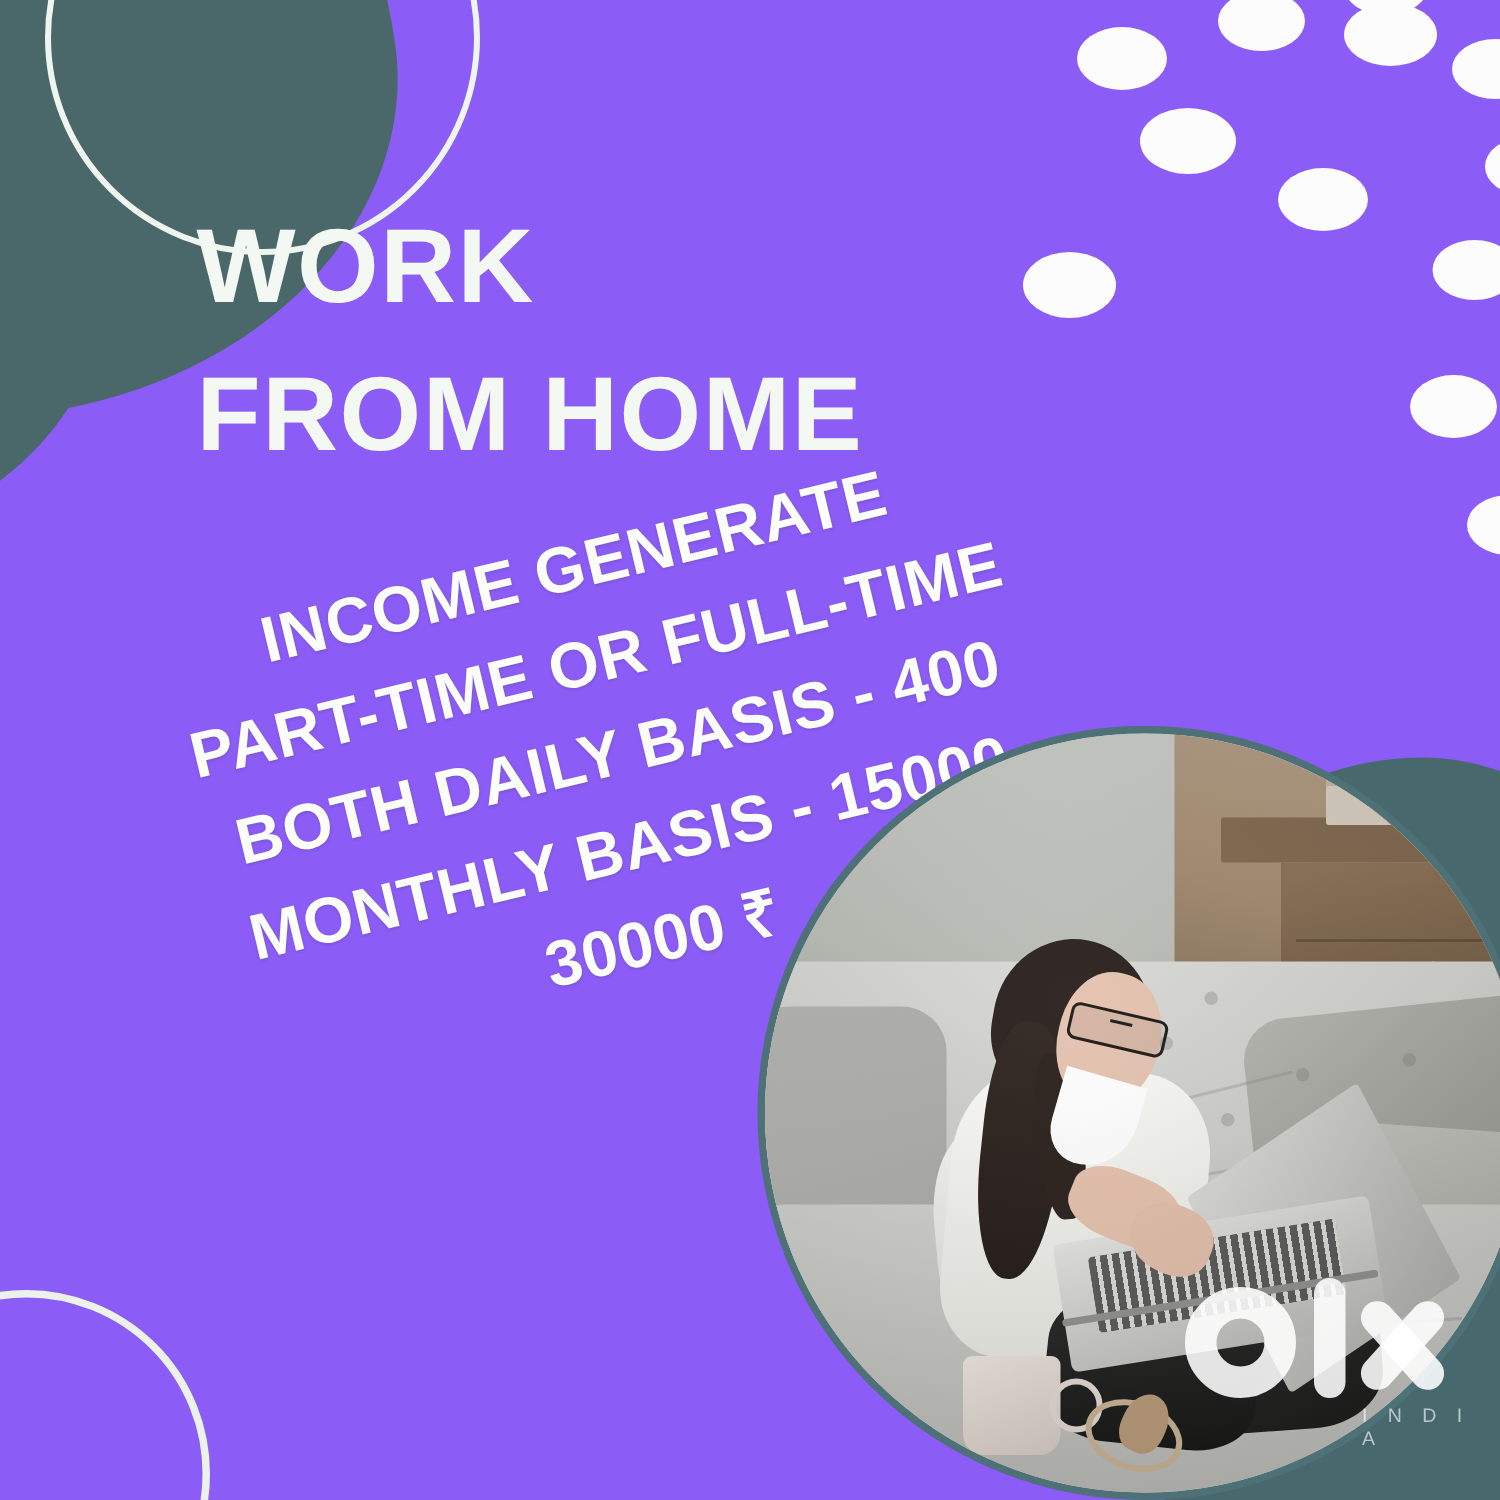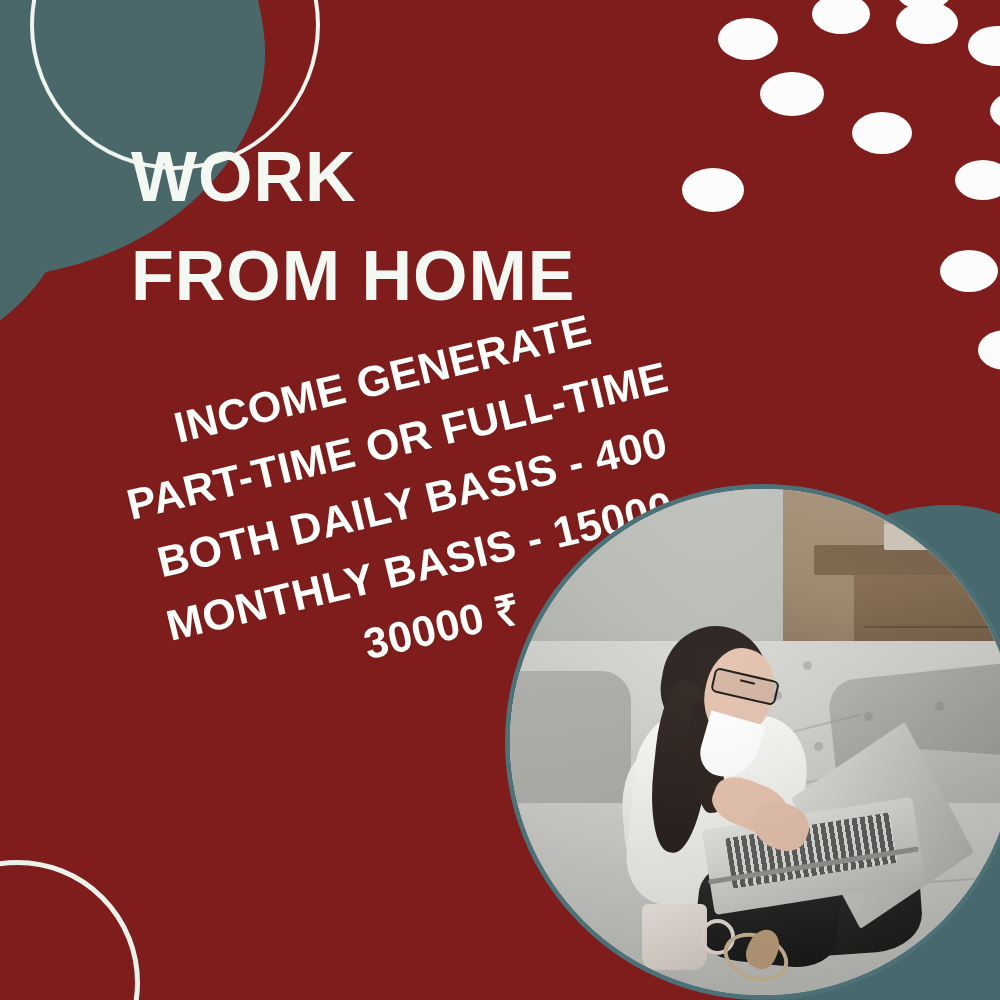--- a/index.html
+++ b/index.html
@@ -2,21 +2,21 @@
 <html><head>
 <meta charset="utf-8">
 <style>
   html,body{margin:0;padding:0;background:#222;}
   *{box-sizing:border-box;}
 
   .poster{
     position:relative;
     width:1000px;height:1000px;
     overflow:hidden;
-    background:#7f1d1d;
+    background:#8b5cf6;
     font-family:"Liberation Sans", sans-serif;
   }
 
   
   .blob-tl{
     position:absolute;
     left:-170px;top:-230px;
     width:430px;height:500px;
     background:#4a686a;
     border-radius:48% 52% 62% 38% / 55% 58% 42% 45%;
@@ -298,14 +298,23 @@
     <div class="ph hand"></div>
 
     <div class="ph mug"></div>
     <div class="ph mug-handle"></div>
     <div class="ph cord"></div>
     <div class="ph cord2"></div>
 
     <div class="shade"></div>
   </div>
 
+  <div class="olx">
+    <div class="olx-o"></div>
+    <div class="olx-l"></div>
+    <div class="olx-x">
+        <i></i>
+        <i></i>
+      </div>
+    <div class="olx-india">I N D I A</div>
+  </div>
 
 </div>
 
 </body></html>

